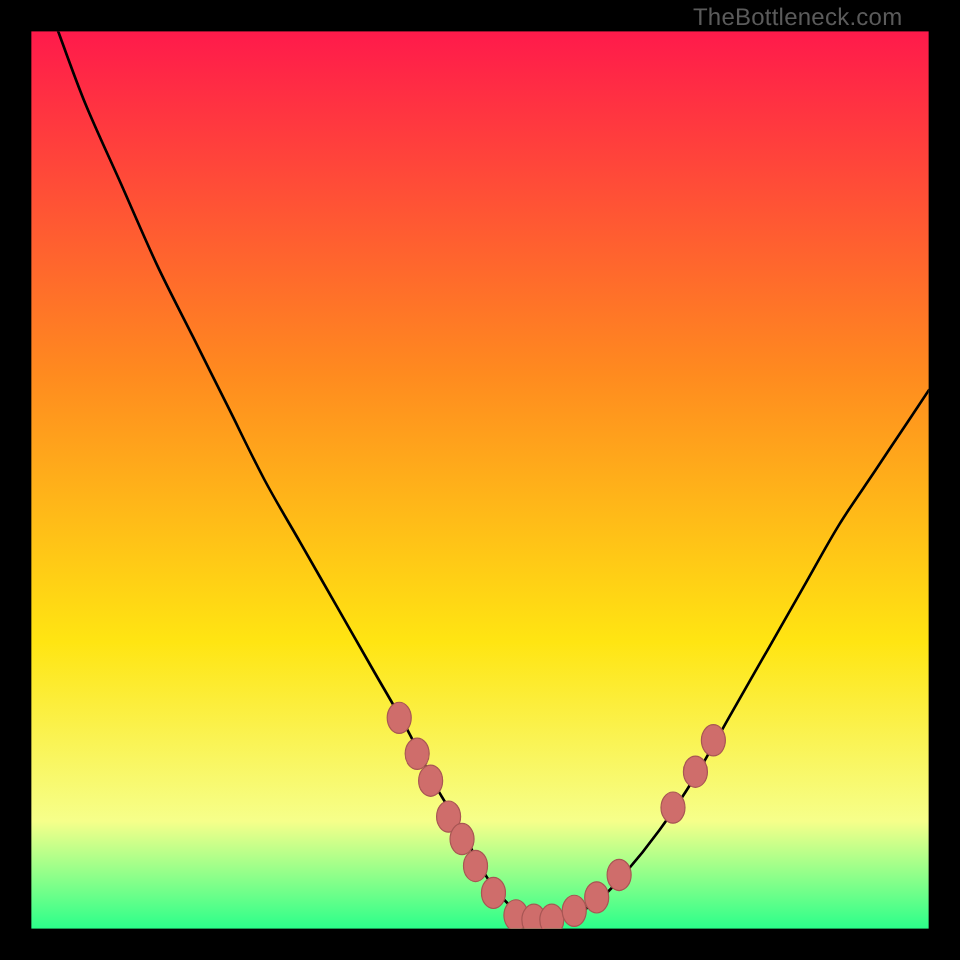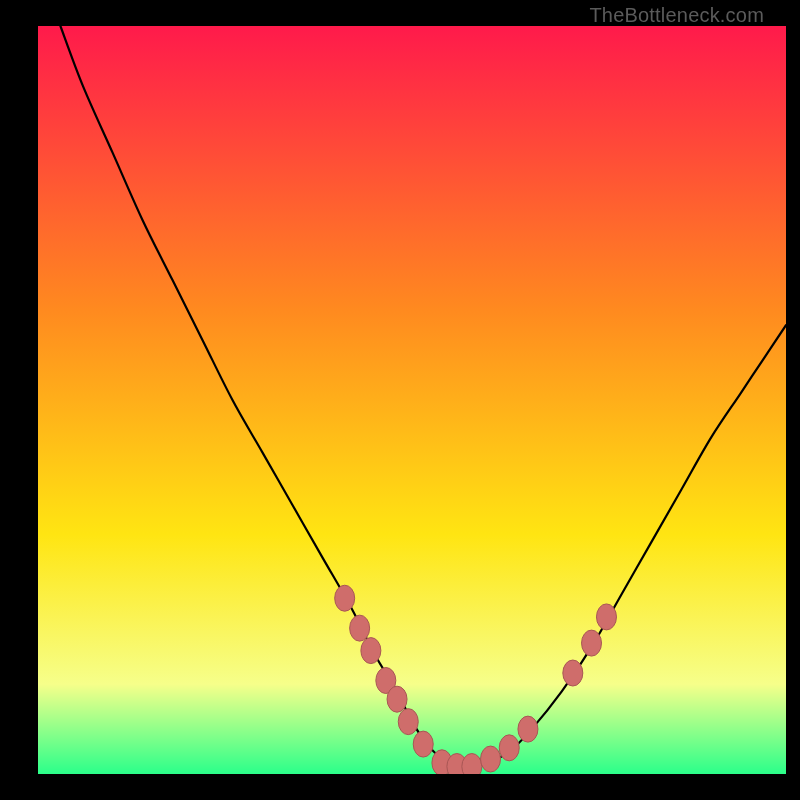--- a/index.html
+++ b/index.html
@@ -5,21 +5,21 @@
   html, body {
     margin: 0;
     padding: 0;
     width: 800px;
     height: 800px;
     background: #000;
     overflow: hidden;
   }
   .frame {
     position: absolute;
-    left: 12px;
+    left: 0;
     top: 0;
     width: 760px;
     height: 800px;
     background: #000;
     border-radius: 31px;
   }
   .plot {
     position: absolute;
     left: 26px;
     top: 26px;

